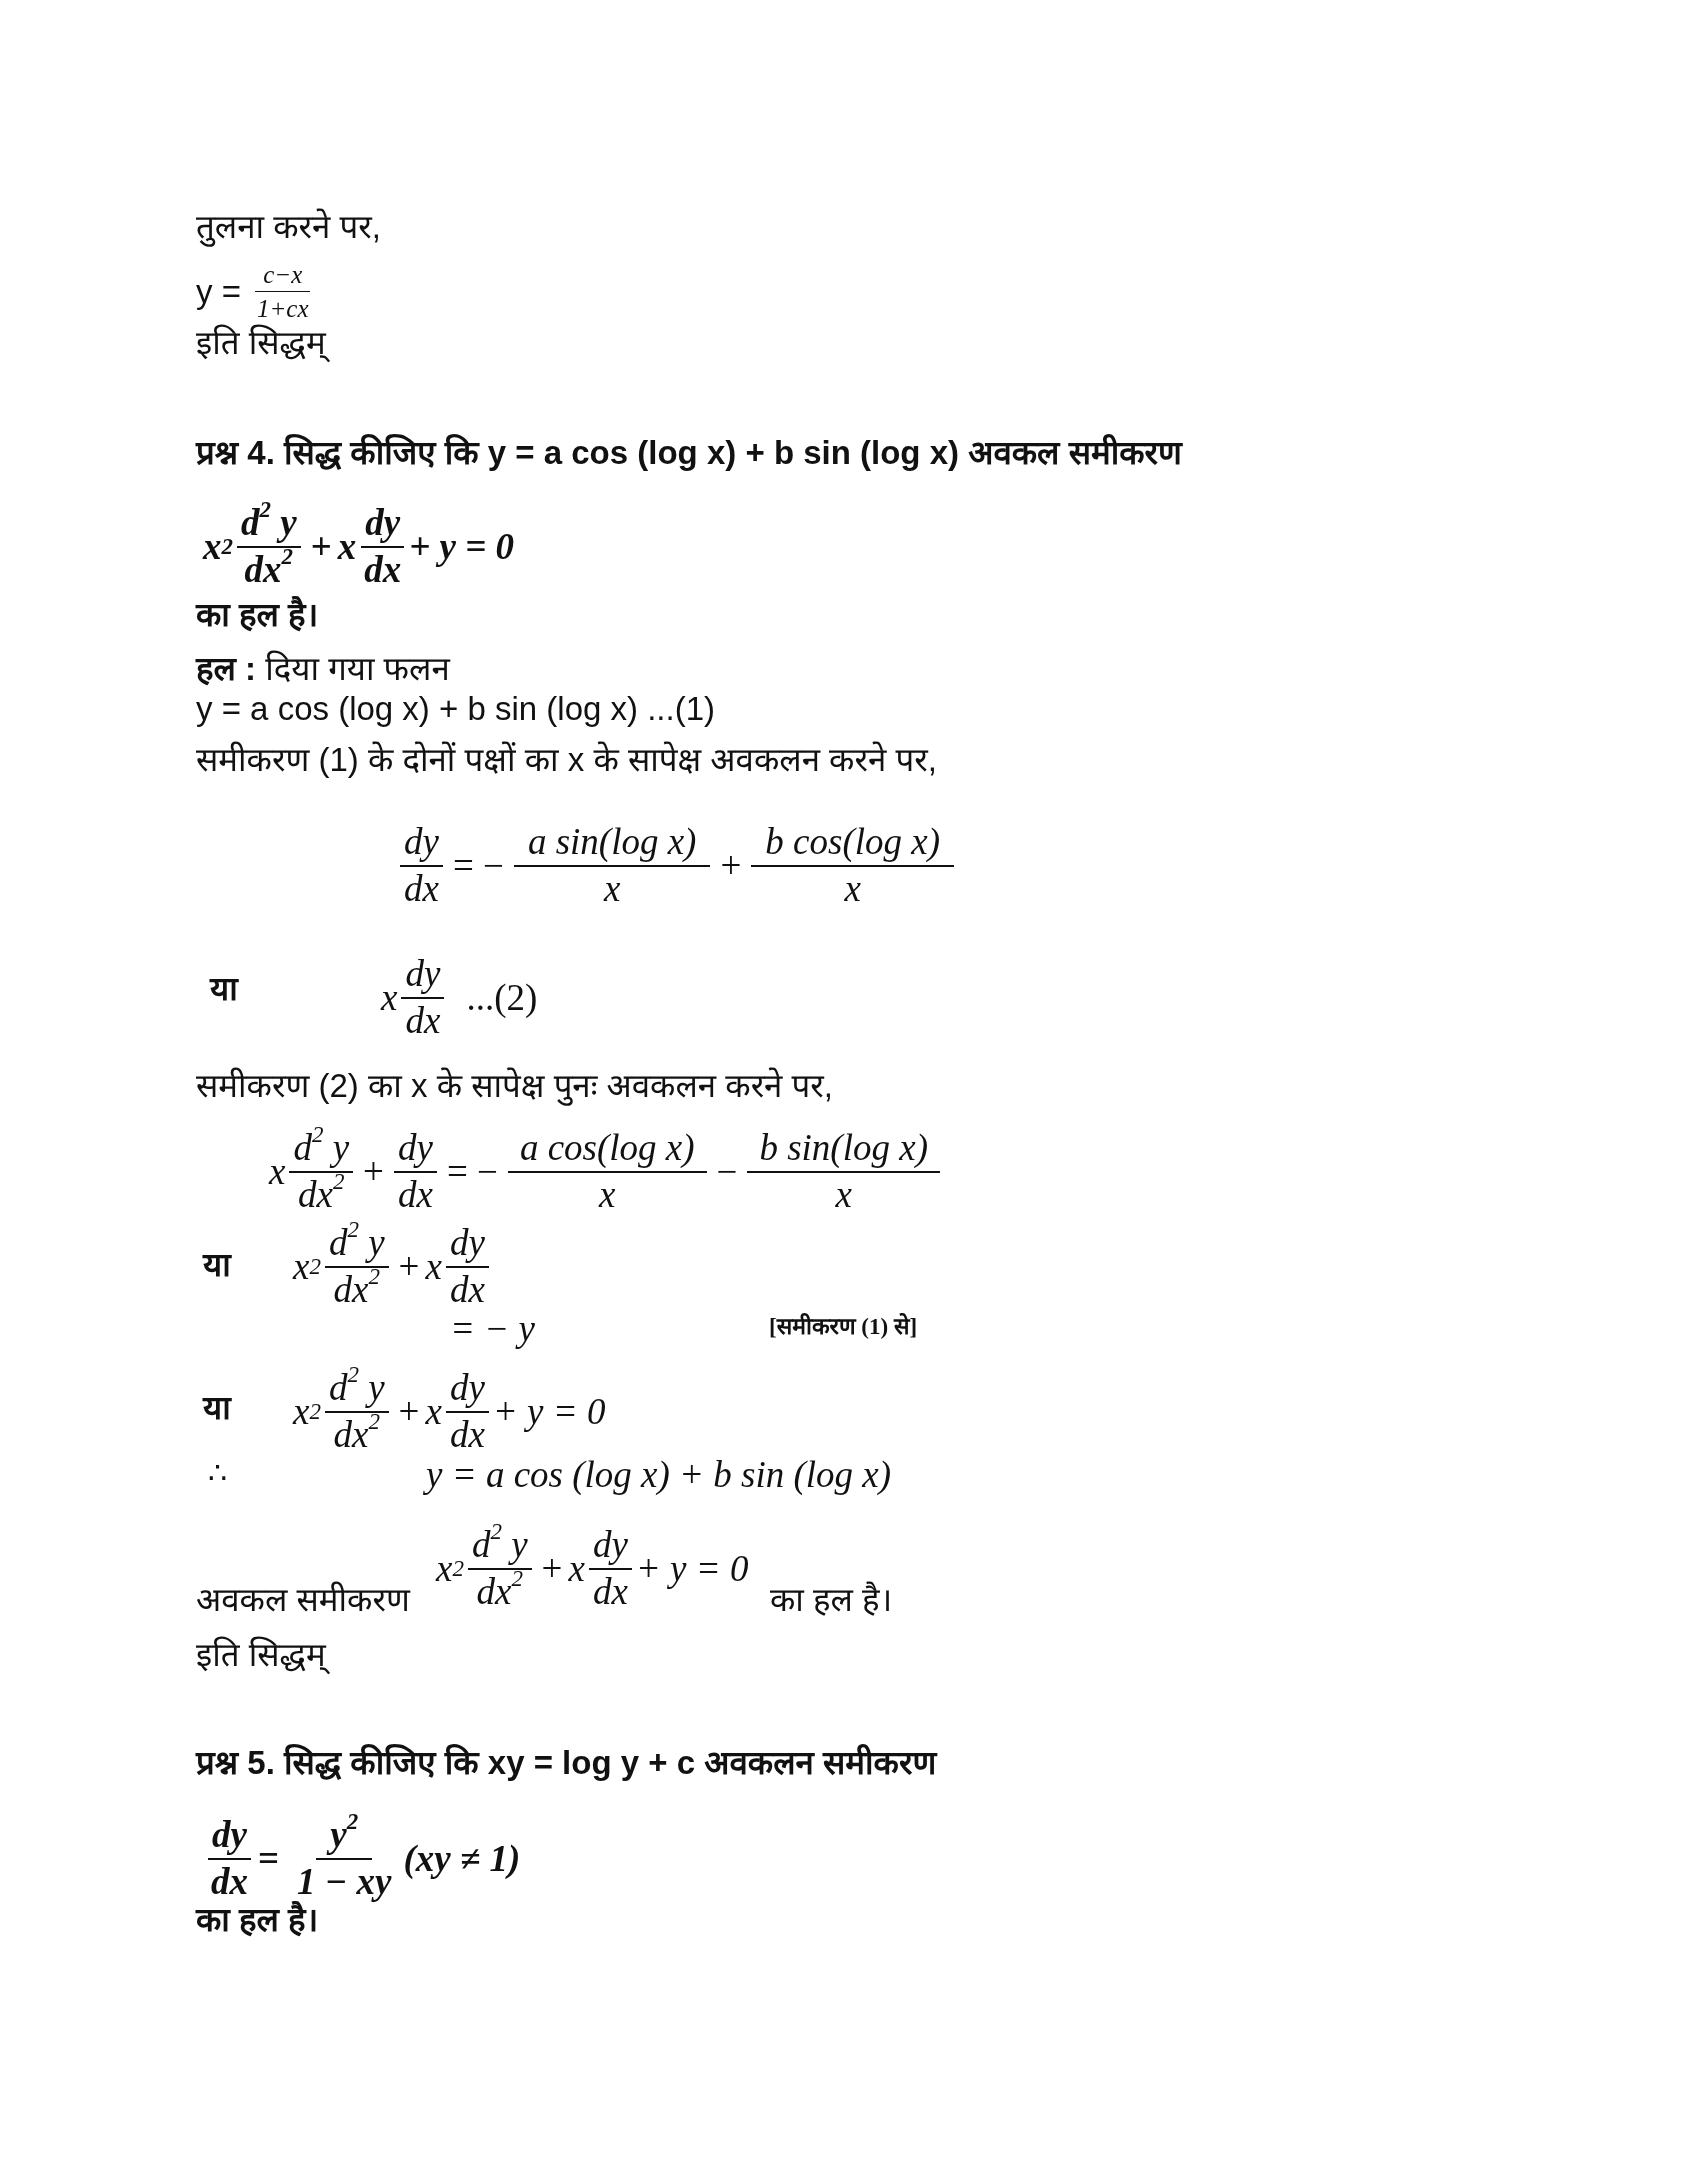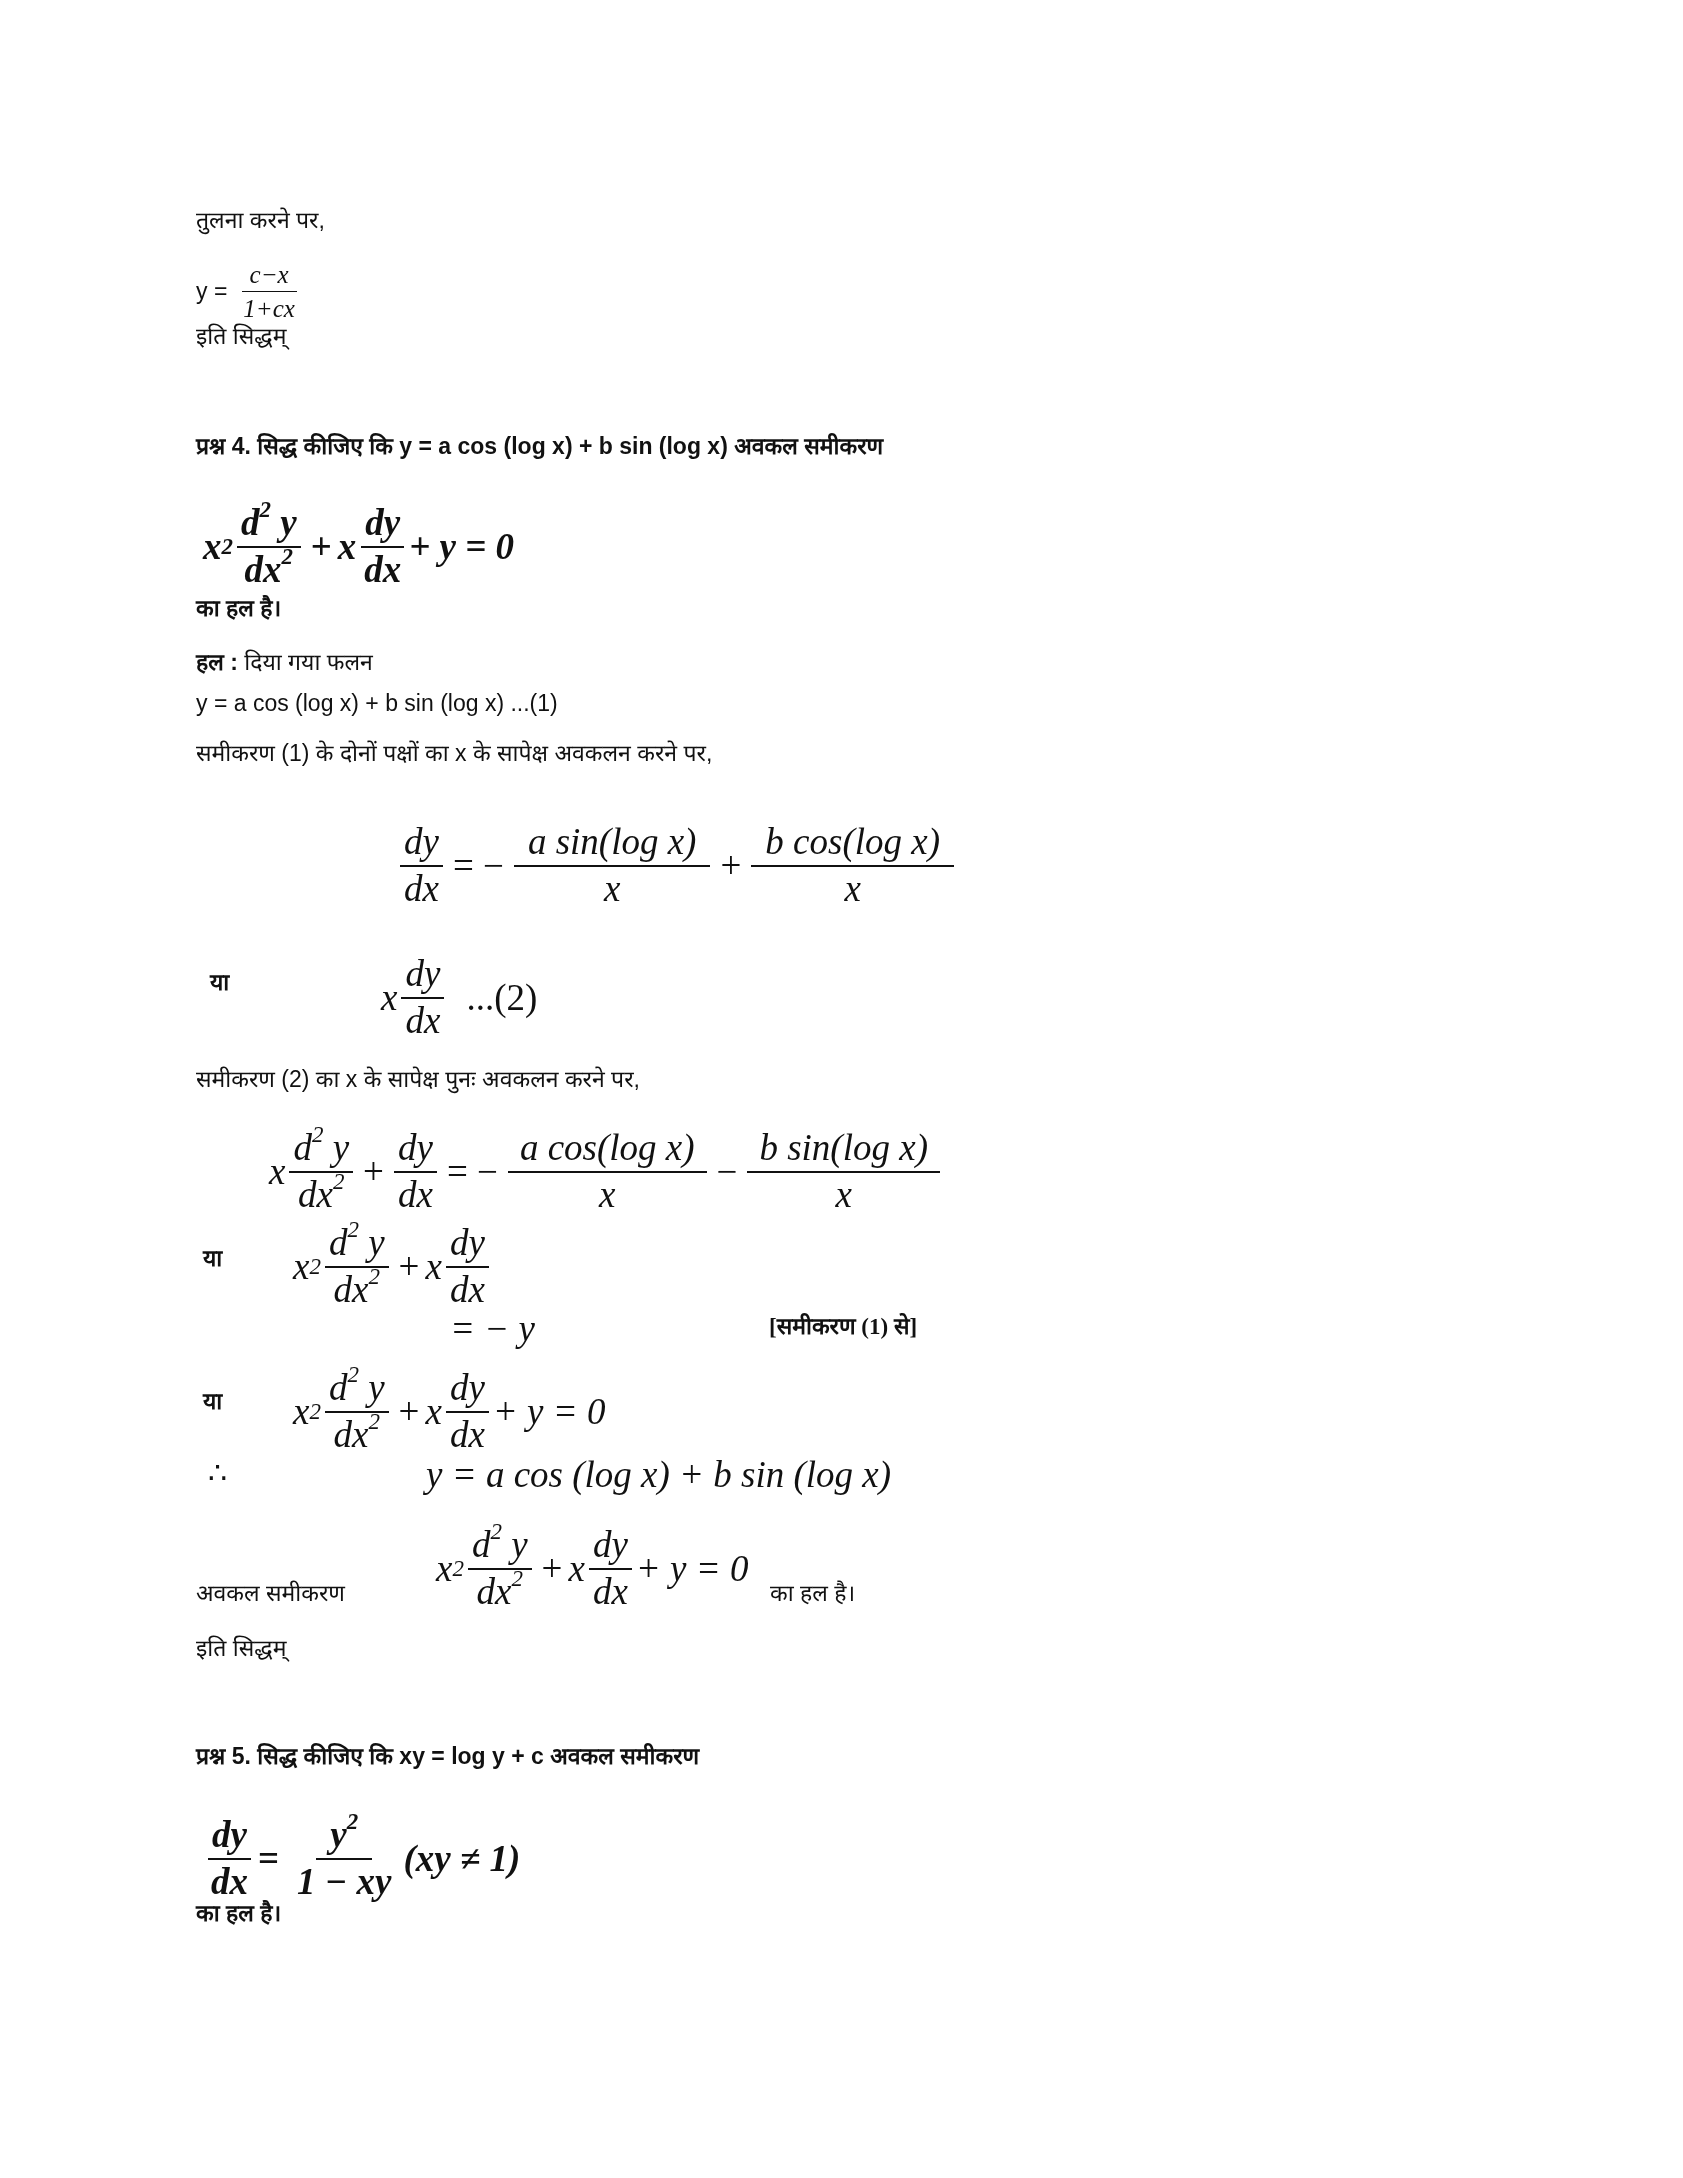--- a/index.html
+++ b/index.html
@@ -1,18 +1,18 @@
 <!DOCTYPE html>
 <html><head>
 <meta charset="utf-8">
 <style>
   html, body { margin:0; padding:0; background:#ffffff; }
   body { width:1683px; height:2178px; position:relative; overflow:hidden; color:#111; font-family:"Liberation Sans", sans-serif; }
   .abs { position:absolute; white-space:nowrap; }
-  .txt { font-size:23px; font-family:"Liberation Sans", sans-serif; }
+  .txt { font-size:33px; font-family:"Liberation Sans", sans-serif; }
   .bold { font-weight:bold; }
   .math { font-family:"Liberation Serif", serif; font-size:37px; font-style:italic; display:flex; align-items:center; }
   .math .up { font-style:normal; }
   .frac { display:inline-flex; flex-direction:column; align-items:center; vertical-align:middle; margin:15px 4px; }
   .frac .num { padding:0 4px 2px 4px; border-bottom:2.5px solid #111; line-height:1.1; }
   .frac .den { padding:2px 4px 0 4px; line-height:1.1; }
   sup { font-size:0.62em; vertical-align:0.8em; line-height:0; }
   .op { margin:0 6px; font-style:normal; }
   .bm { font-weight:bold; }
 </style>
@@ -169,21 +169,21 @@
   </span>
   <span>+ y = 0</span>
 </div>
 <div class="abs txt" style="left:196px; top:1576px;">अवकल समीकरण</div>
 <div class="abs txt" style="left:770px; top:1576px;">का हल है।</div>
 
 <div class="abs txt" style="left:196px; top:1631px;">इति सिद्धम्</div>
 
 <div class="abs txt bold" style="left:196px; top:1739px;">
   <span>प्रश्न 5.</span>
-  <span>सिद्ध कीजिए कि xy = log y + c अवकल समीकरण</span>
+  <span>सिद्ध कीजिए कि xy = log y + c अवकलन समीकरण</span>
 </div>
 
 <div class="abs math bm" style="left:203px; top:1800px;">
   <span class="frac">
     <span class="num">dy</span>
     <span class="den">dx</span>
   </span>
   <span class="op" style="margin:0 10px 0 2px;">=</span>
   <span class="frac">
     <span class="num" style="padding:0 14px 2px 14px;"><span>y</span><sup>2</sup></span>

